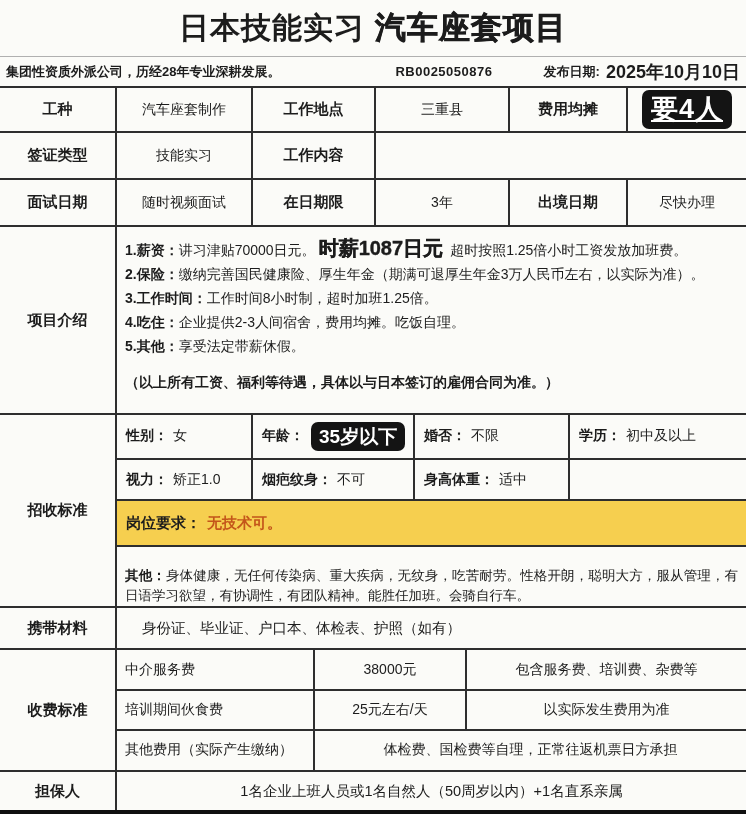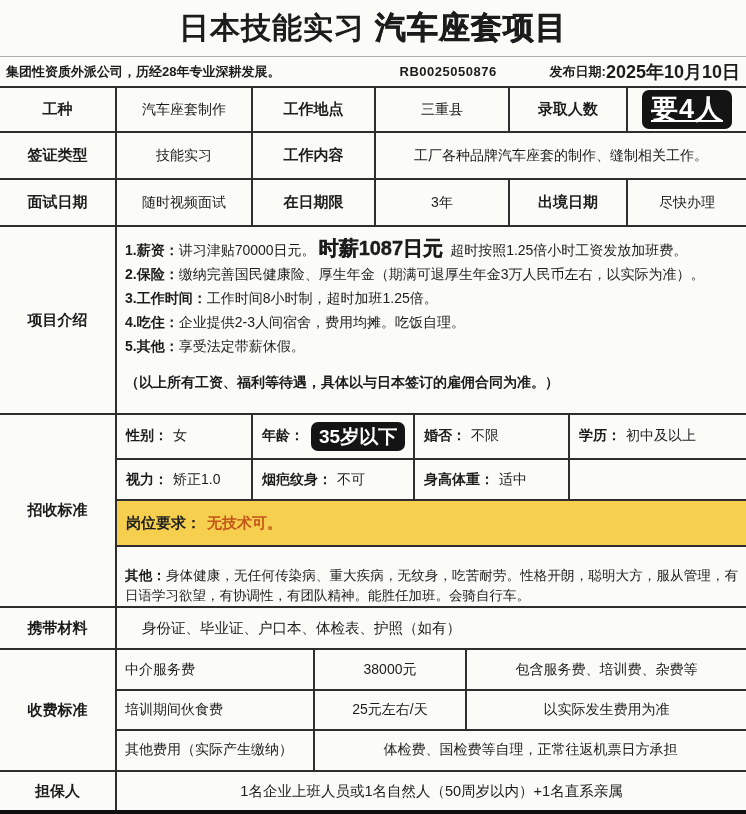--- a/index.html
+++ b/index.html
@@ -25,21 +25,21 @@
     height:31px;box-sizing:border-box;
     display:flex;align-items:center;
     padding:0 6px;
     border-bottom:2px solid var(--border,#2e2e2e);
     font-weight:700;font-size:13px;
   }
   .subheader .company{flex:0 0 auto;}
   .subheader .spacer1{flex:1.35;}
   .subheader .spacer2{flex:0.6;}
   .subheader .code{flex:0 0 auto;letter-spacing:0.5px;}
-  .subheader .pub{flex:0 0 auto;display:flex;align-items:center;gap:0;}
+  .subheader .pub{flex:0 0 auto;display:flex;align-items:center;gap:6px;}
   .subheader .pub-date{font-size:18px;}
 
   
   .row{display:flex;box-sizing:border-box;border-bottom:2px solid var(--border,#2e2e2e);}
   .row.last{border-bottom:none;}
   .cell{
     box-sizing:border-box;border-right:2px solid var(--border,#2e2e2e);
     display:flex;align-items:center;justify-content:center;
     font-size:14px;overflow:hidden;
   }
@@ -125,31 +125,30 @@
       <span>发布日期:</span>
       <span class="pub-date">2025年10月10日</span>
     </span>
   </div>
 
   <div class="row h45">
     <div class="cell w1 lbl">工种</div>
     <div class="cell w2">汽车座套制作</div>
     <div class="cell w3 lbl">工作地点</div>
     <div class="cell w4">三重县</div>
-    <div class="cell w5 lbl">录取人数</div>
+    <div class="cell w5 lbl">费用均摊</div>
     <div class="cell w6 end">
       <span class="badge badge-big">要4人</span>
     </div>
   </div>
 
   <div class="row h47">
     <div class="cell w1 lbl">签证类型</div>
     <div class="cell w2">技能实习</div>
     <div class="cell w3 lbl">工作内容</div>
-    <div class="cell end" style="flex:1;">工厂各种品牌汽车座套的制作、缝制相关工作。</div>
   </div>
 
   <div class="row h47">
     <div class="cell w1 lbl">面试日期</div>
     <div class="cell w2">随时视频面试</div>
     <div class="cell w3 lbl">在日期限</div>
     <div class="cell w4">3年</div>
     <div class="cell w5 lbl">出境日期</div>
     <div class="cell w6 end">尽快办理</div>
   </div>

